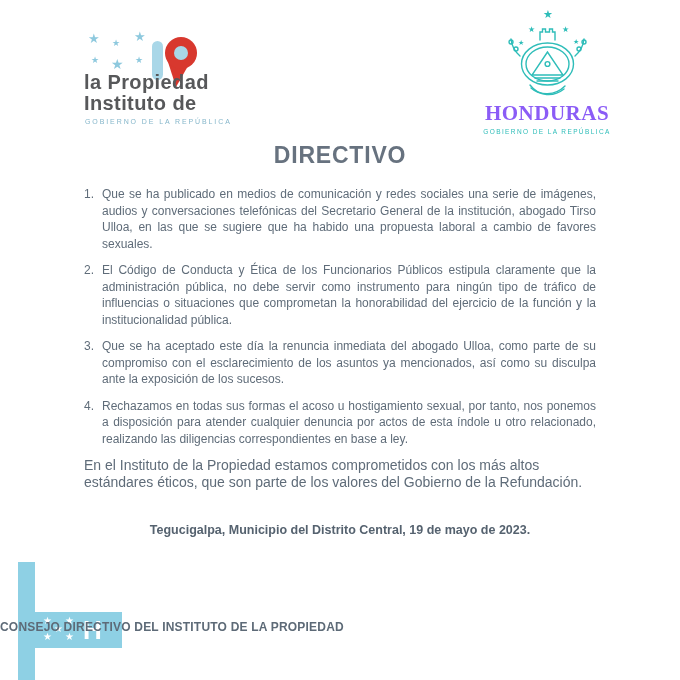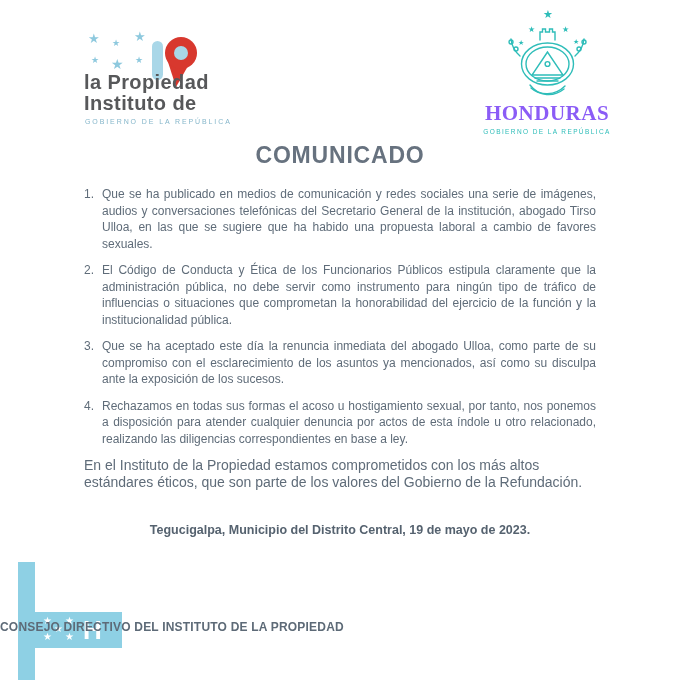--- a/index.html
+++ b/index.html
@@ -107,21 +107,21 @@
         <circle cx="92" cy="43" r="2"></circle>
         <path d="M44,82 C53,90 68,90 78,80"></path>
         <path d="M77,83 C67,91 52,91 43,79"></path>
       </g>
     </svg>
     <div class="hn-title">HONDURAS</div>
     <div class="hn-subtitle">GOBIERNO DE LA REPÚBLICA</div>
   </div>
 
   <div class="content">
-    <div class="doc-title">COMUNICADO</div>
+    <div class="doc-title">DIRECTIVO</div>
 
 
     <div class="items">
       <div class="item">
         <span class="item-num">1.</span>
         <span class="item-text">Que se ha publicado en medios de comunicación y redes sociales una serie de imágenes, audios y conversaciones telefónicas del Secretario General de la institución, abogado Tirso Ulloa, en las que se sugiere que ha habido una propuesta laboral a cambio de favores sexuales.</span>
       </div>
       <div class="item">
         <span class="item-num">2.</span>
         <span class="item-text">El Código de Conducta y Ética de los Funcionarios Públicos estipula claramente que la administración pública, no debe servir como instrumento para ningún tipo de tráfico de influencias o situaciones que comprometan la honorabilidad del ejercicio de la función y la institucionalidad pública.</span>

